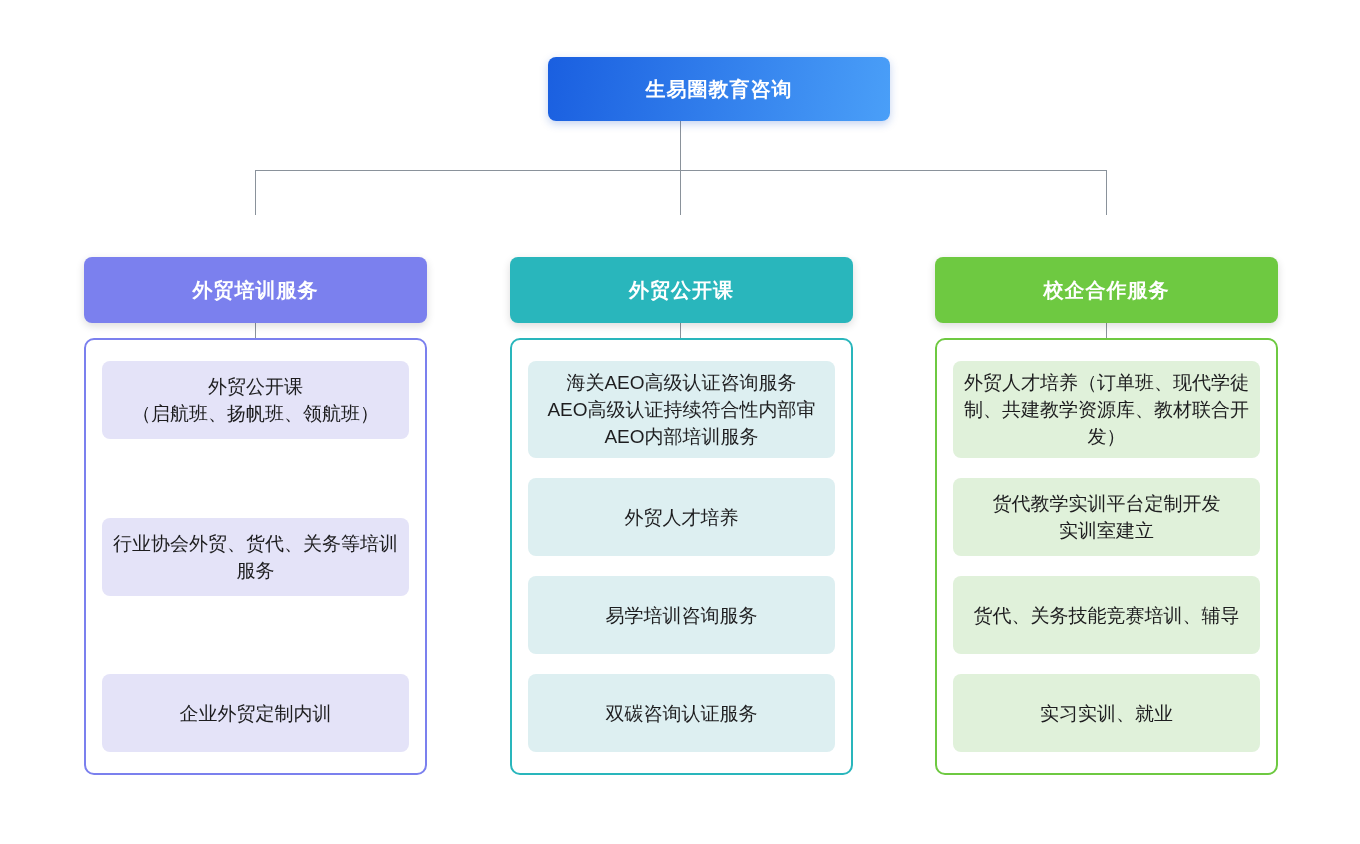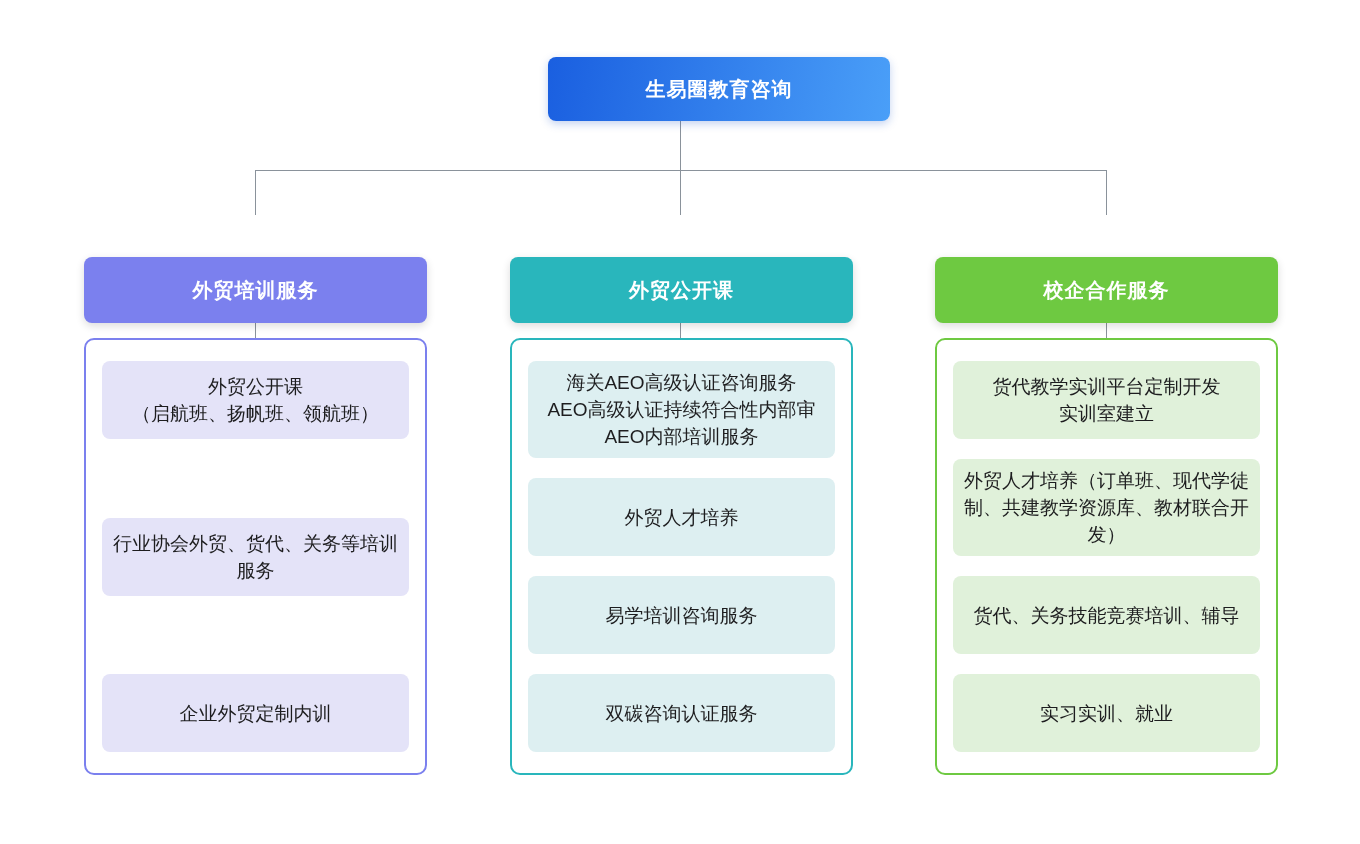--- a/index.html
+++ b/index.html
@@ -128,21 +128,21 @@
       <div class="service-item">易学培训咨询服务</div>
       <div class="service-item">双碳咨询认证服务</div>
     </div>
   </div>
 
   <div class="branch branch-2" style="--c: #6ec941; --bg: #e0f1da;">
     <div class="node branch-header">
       <span>校企合作服务</span>
     </div>
     <div class="branch-panel">
+      <div class="service-item">外贸人才培养（订单班、现代学徒制、共建教学资源库、教材联合开发）</div>
       <div class="service-item">货代教学实训平台定制开发
 实训室建立</div>
-      <div class="service-item">外贸人才培养（订单班、现代学徒制、共建教学资源库、教材联合开发）</div>
       <div class="service-item">货代、关务技能竞赛培训、辅导</div>
       <div class="service-item">实习实训、就业</div>
     </div>
   </div>
 
 </div>
 
 </body></html>

